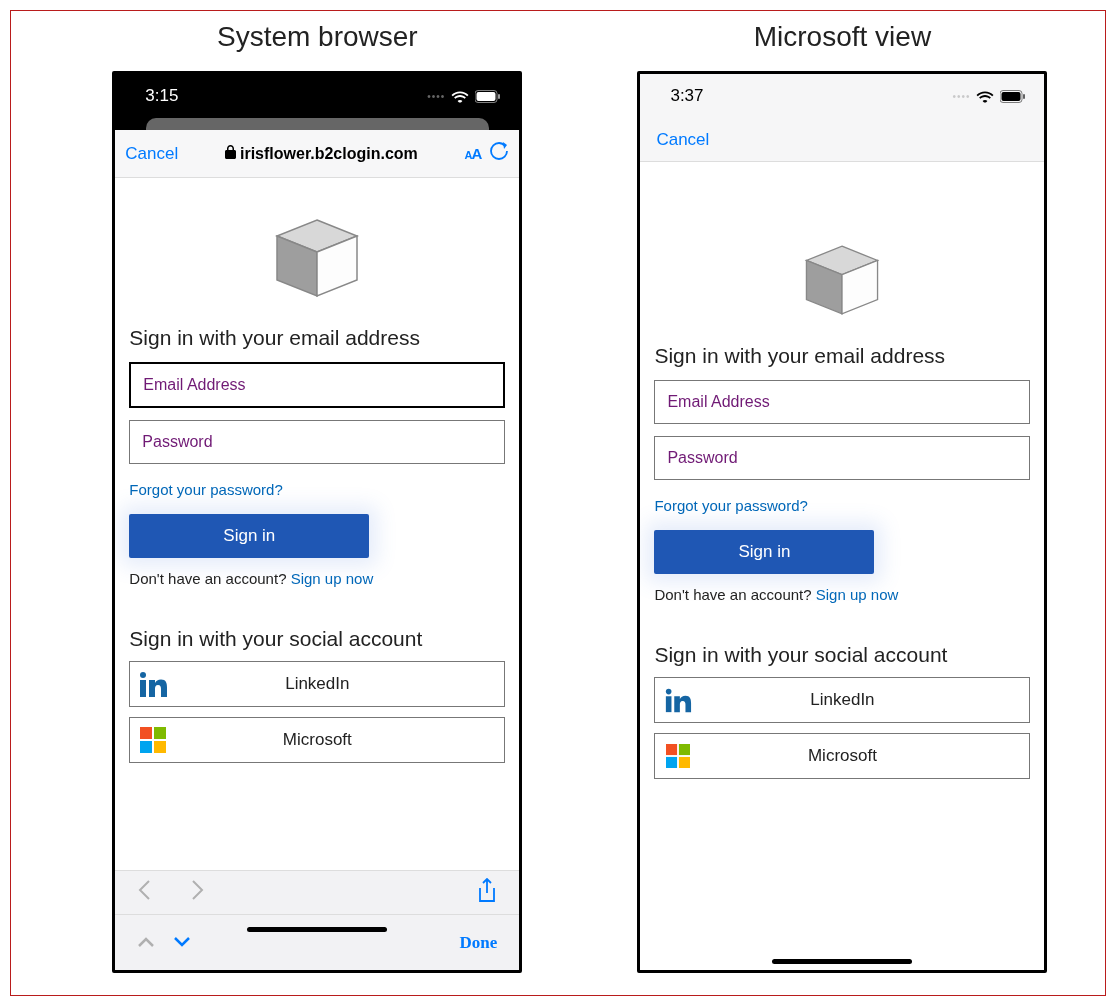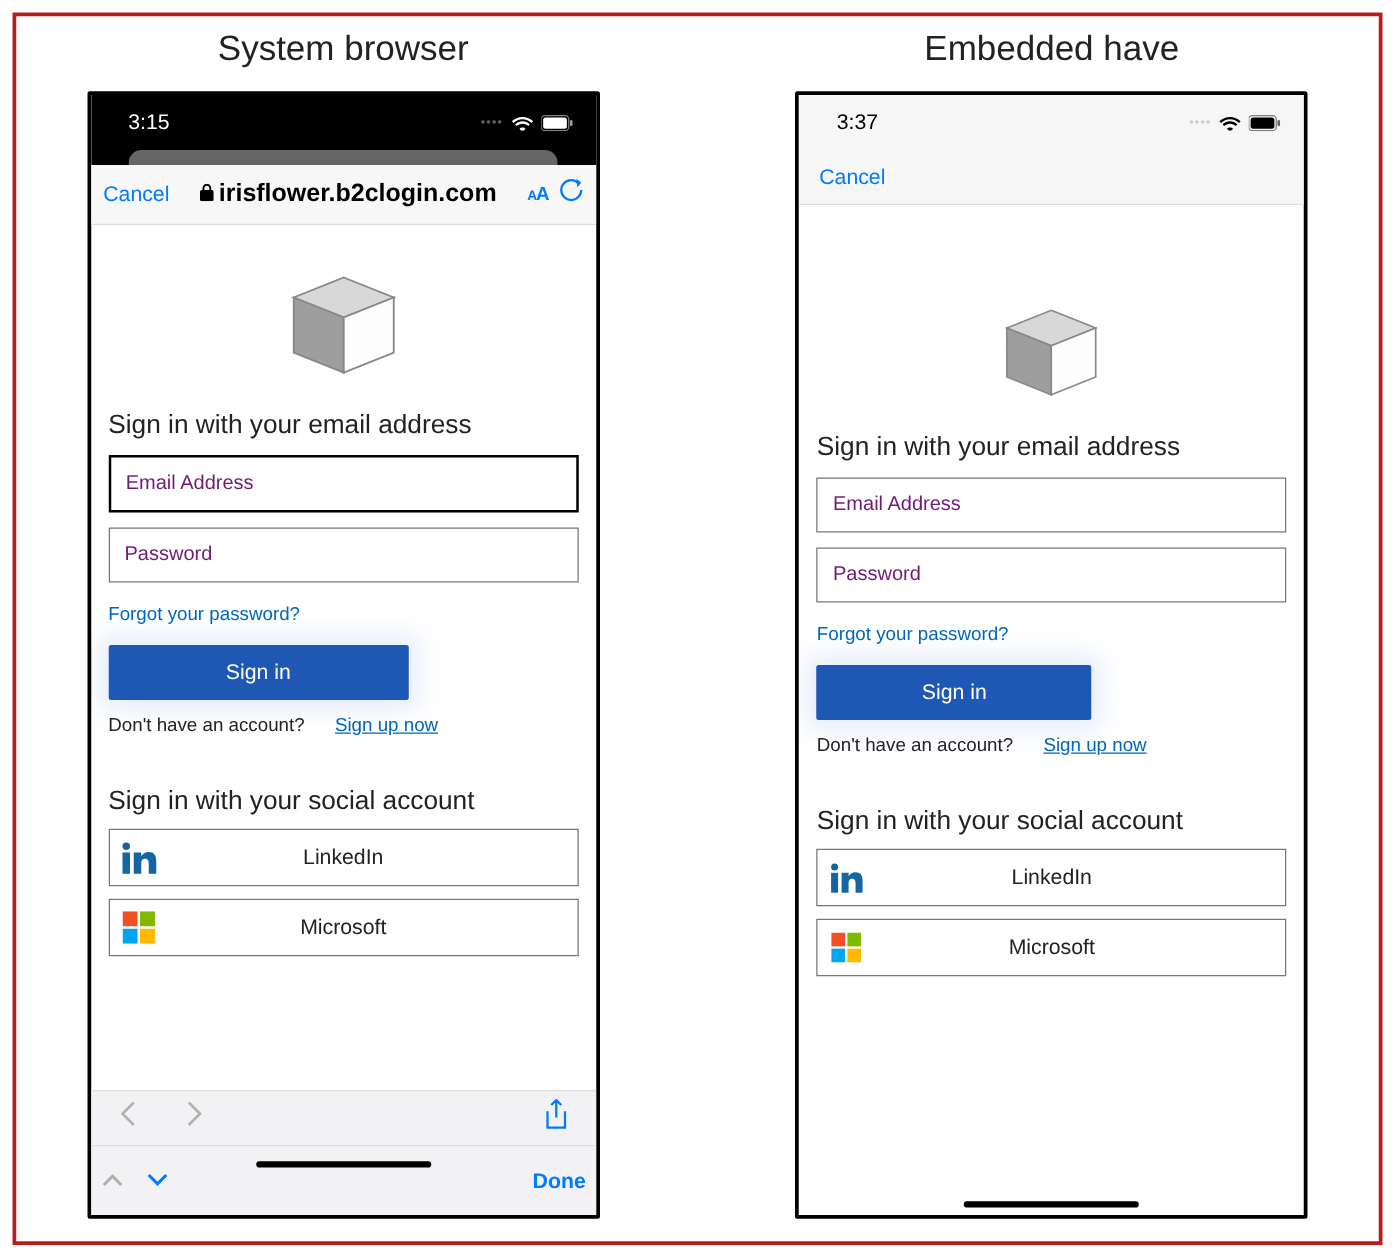--- a/index.html
+++ b/index.html
@@ -2,27 +2,27 @@
 <html><head>
 <meta charset="utf-8">
 <style>
   * { box-sizing: border-box; margin: 0; padding: 0; }
   body {
     background: #fff;
     font-family: "Segoe UI", -apple-system, Helvetica, Arial, sans-serif;
     padding: 10px;
   }
   .outer {
-    border: 3px solid #b91c1c;
+    border: 1px solid #b91c1c;
     width: 1096px;
     height: 986px;
     margin: 0 auto;
     position: relative;
     display: flex;
-    justify-content: space-between;
+    justify-content: flex-end;
     padding-top: 10px;
   }
   .col {
     width: 48%;
     display: flex;
     flex-direction: column;
     align-items: center;
   }
   .col-title {
     font-size: 28px;
@@ -82,21 +82,21 @@
     padding: 0 10px;
     gap: 8px;
   }
   .safari-cancel { color: #007aff; font-size: 17px; }
   .safari-url {
     flex: 1;
     display: flex;
     align-items: center;
     justify-content: center;
     gap: 4px;
-    font-size: 20px;
+    font-size: 16px;
     color: #000;
   }
   .safari-url .lock { font-size: 13px; }
   .safari-url b { font-weight: 600; }
   .safari-aa { color: #007aff; font-size: 15px; font-weight: 600; letter-spacing: -1px;}
   .safari-aa .small { font-size: 11px; }
   .safari-reload { color: #007aff; }
 
   
   .embedded-header {
@@ -145,21 +145,21 @@
     line-height: 44px;
     font-size: 17px;
     width: 240px;
     border-radius: 2px;
     margin-bottom: 12px;
     cursor: pointer;
     box-shadow: 0 0 20px 8px rgba(80,130,220,0.15);
   }
   .signin-btn.narrow { width: 220px; }
   .signup-row { font-size: 15px; color: #222; margin-bottom: 40px; }
-  .signup-row a { color: #0067b8; margin-left: 20px; text-decoration: underline; }
+  .signup-row a { color: #0067b8; margin-left: 0; }
 
   .social-headline {
     font-size: 21px;
     color: #222;
     margin-bottom: 10px;
     font-weight: 400;
   }
   .social-btn {
     border: 1px solid #777;
     height: 46px;
@@ -197,22 +197,23 @@
     padding: 0 22px;
     border-top: 1px solid #ddd;
   }
   .nav-arrows { display:flex; gap: 40px; color: #b0b0b0; font-size: 24px; }
   .share-icon { color: #007aff; }
   .safari-bottom-row2 {
     height: 56px;
     display:flex;
     align-items:center;
     justify-content: space-between;
-    padding: 0 8px;
+    padding: 0 22px;
     border-top: 1px solid #ddd;
+    font-family: Liberation Serif, serif;
   }
   .updown { display:flex; gap: 18px; align-items:center; }
   .updown .up { color: #b0b0b0; font-size: 18px; }
   .updown .down { color: #007aff; font-size: 18px; }
   .done { color: #007aff; font-weight: 600; font-size: 17px; }
 
   .home-indicator {
     position: absolute;
     bottom: 6px;
     left: 50%;
@@ -356,21 +357,21 @@
             </span>
           </div>
           <span class="done">Done</span>
         </div>
       </div>
       <div class="home-indicator over-toolbar"></div>
     </div>
   </div>
 
   <div class="col">
-    <div class="col-title">Embedded have</div>
+    <div class="col-title">Microsoft view</div>
 
     <div class="phone embedded">
       <div class="statusbar light">
         <span>3:37</span>
         <div class="status-right">
           <span class="dots" style="color:#888">••••</span>
           <span class="wifi-icon">
             <svg width="18" height="13" viewBox="0 0 18 13">
                 <path fill="#000" d="M9 12.5c.6 0 1.1-.2 1.5-.6l.9-.9c-.6-.7-1.5-1.1-2.4-1.1s-1.8.4-2.4 1.1l.9.9c.4.4.9.6 1.5.6zm-4.6-3.7c1.2-1.2 2.8-1.9 4.6-1.9s3.4.7 4.6 1.9l1.3-1.3C13.3 5.9 11.2 5 9 5S4.7 5.9 3.1 7.5l1.3 1.3zM.5 5C2.7 2.8 5.7 1.5 9 1.5S15.3 2.8 17.5 5l-1.3 1.3C14.3 4.4 11.8 3.3 9 3.3S3.7 4.4 1.8 6.3L.5 5z"></path>
               </svg>

